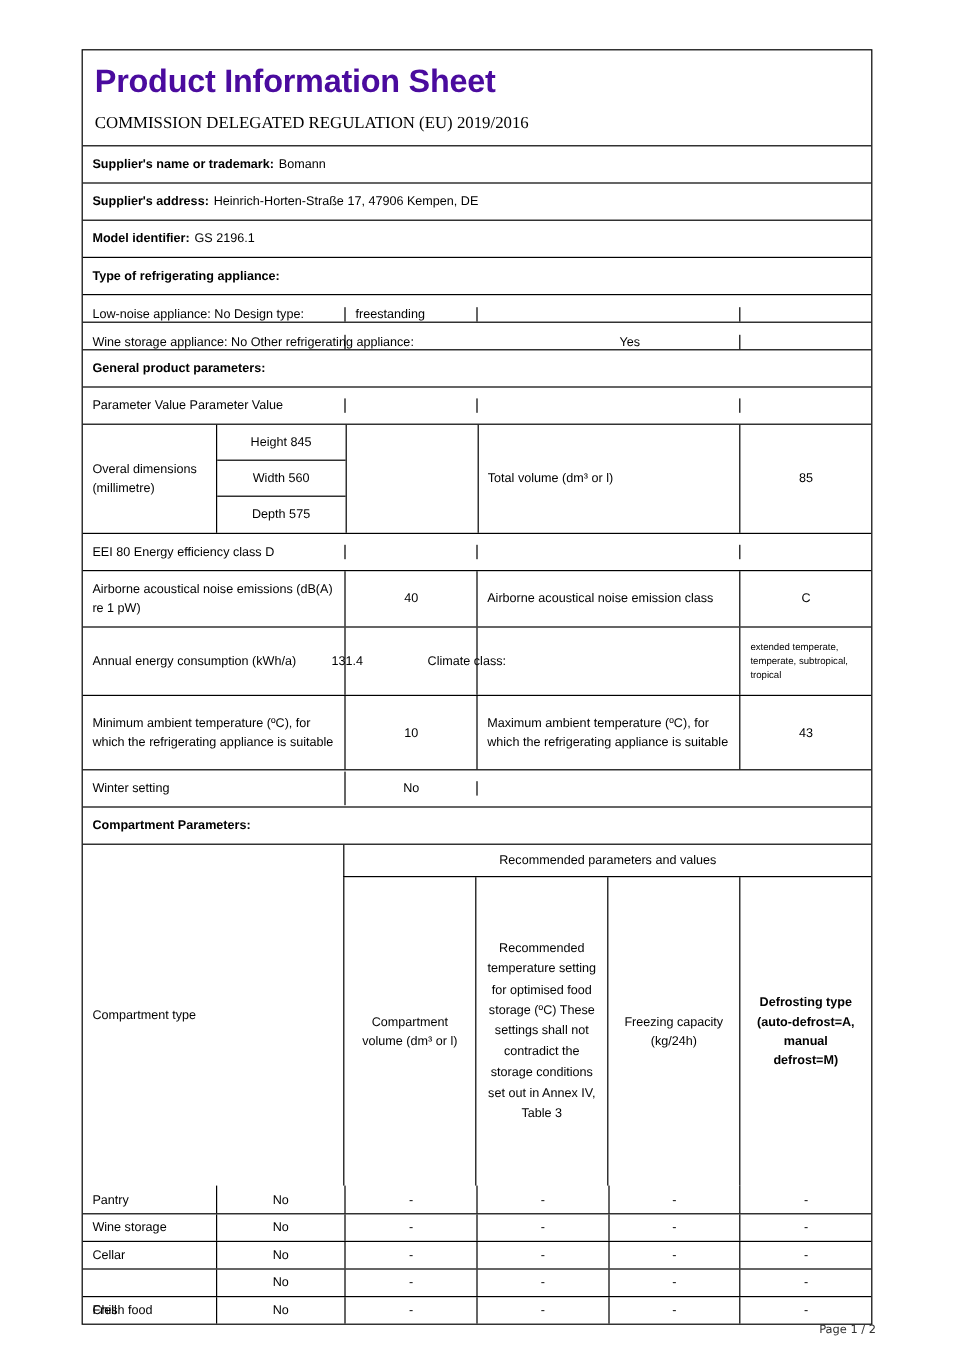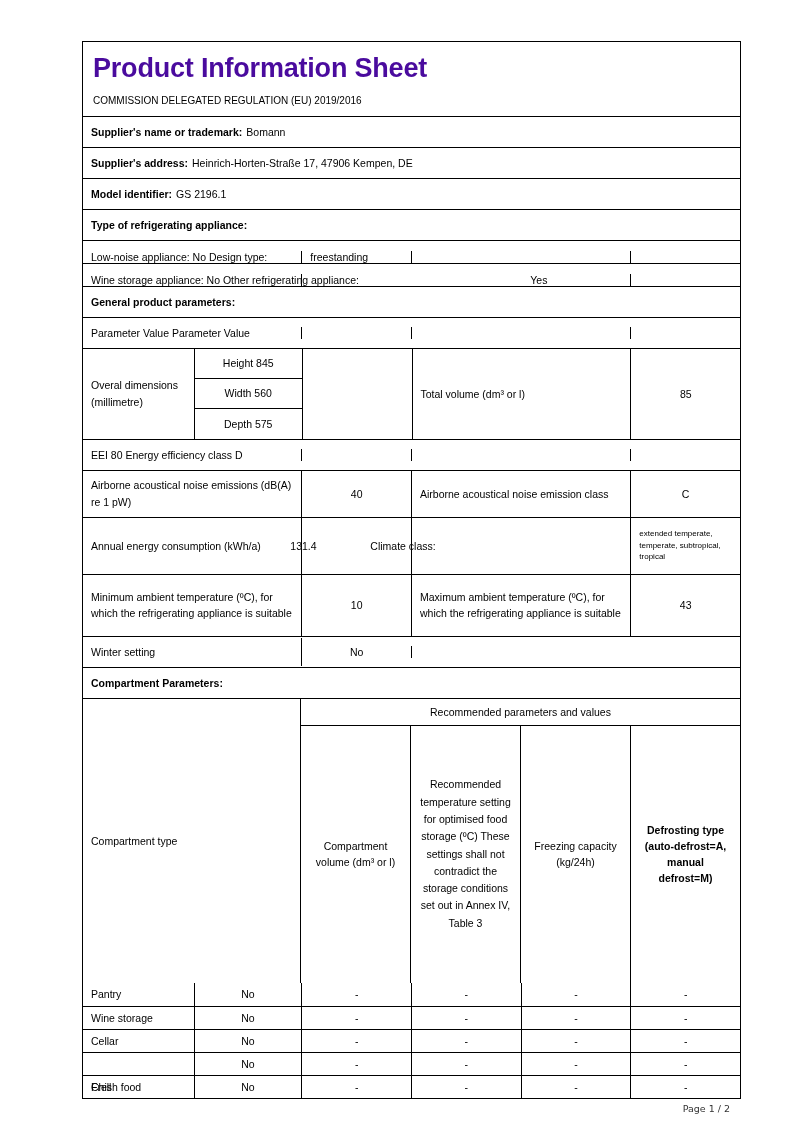--- a/index.html
+++ b/index.html
@@ -7,40 +7,40 @@
     width:802px;height:1134px;
     background:#ffffff;
     font-family:"Liberation Sans","DejaVu Sans",sans-serif;
     color:#000;
     -webkit-font-smoothing:antialiased;
   }
   .page{position:relative;width:802px;height:1134px;box-sizing:border-box;}
 
   
   .sheet{
-    position:absolute;left:82px;top:41px;width:659px;
+    position:absolute;left:68px;top:41px;width:659px;
     border:1px solid #000;
     box-sizing:border-box;
   }
   .row{display:flex;border-top:1px solid #000;box-sizing:border-box;}
   .row:first-child{border-top:none;}
   .cell{box-sizing:border-box;padding:6px 8px;font-size:10.5px;line-height:1.55;
         display:flex;align-items:center;overflow:visible;white-space:nowrap;}
   .cell.wrap{white-space:normal;}
   .cell.c{justify-content:center;text-align:center;}
   .bd-l{border-left:1px solid #000;}
   .bold{font-weight:bold;}
 
   
   .hdr{display:block;padding:10px 10px 8px 10px;}
   .title{
     font-size:27px;font-weight:bold;color:#4a0b9e;letter-spacing:-.2px;
     line-height:1.1;margin:2px 0 10px 0;
   }
-  .subtitle{font-size:10px;line-height:1.4;}
+  .subtitle{font-size:14px;line-height:1.4;font-family:Liberation Serif, serif;}
 
   
   .w-full{width:100%;}
   .w-a{width:219px;}   
   .w-a1{width:111px;}  
   .w-b{width:110px;}   
   .w-c{width:220px;}   
   .w-d{width:110px;}   
   .w-bc{width:330px;}  
   .w-cd{width:330px;} 

